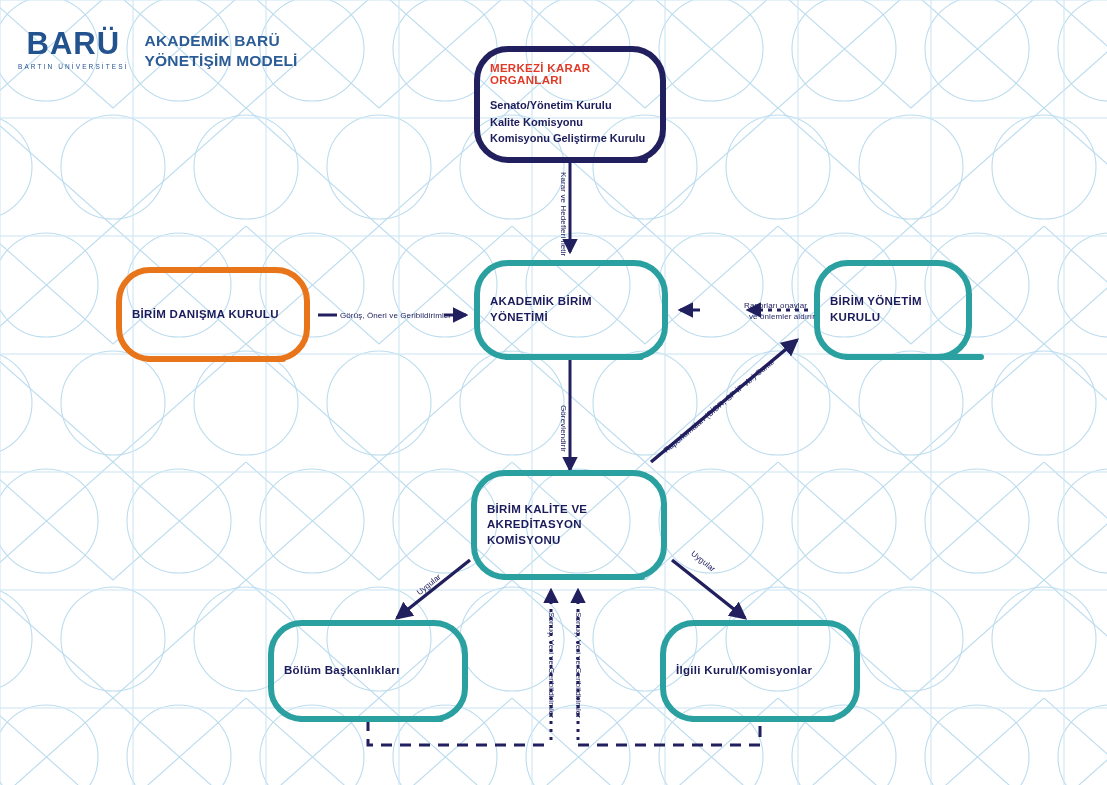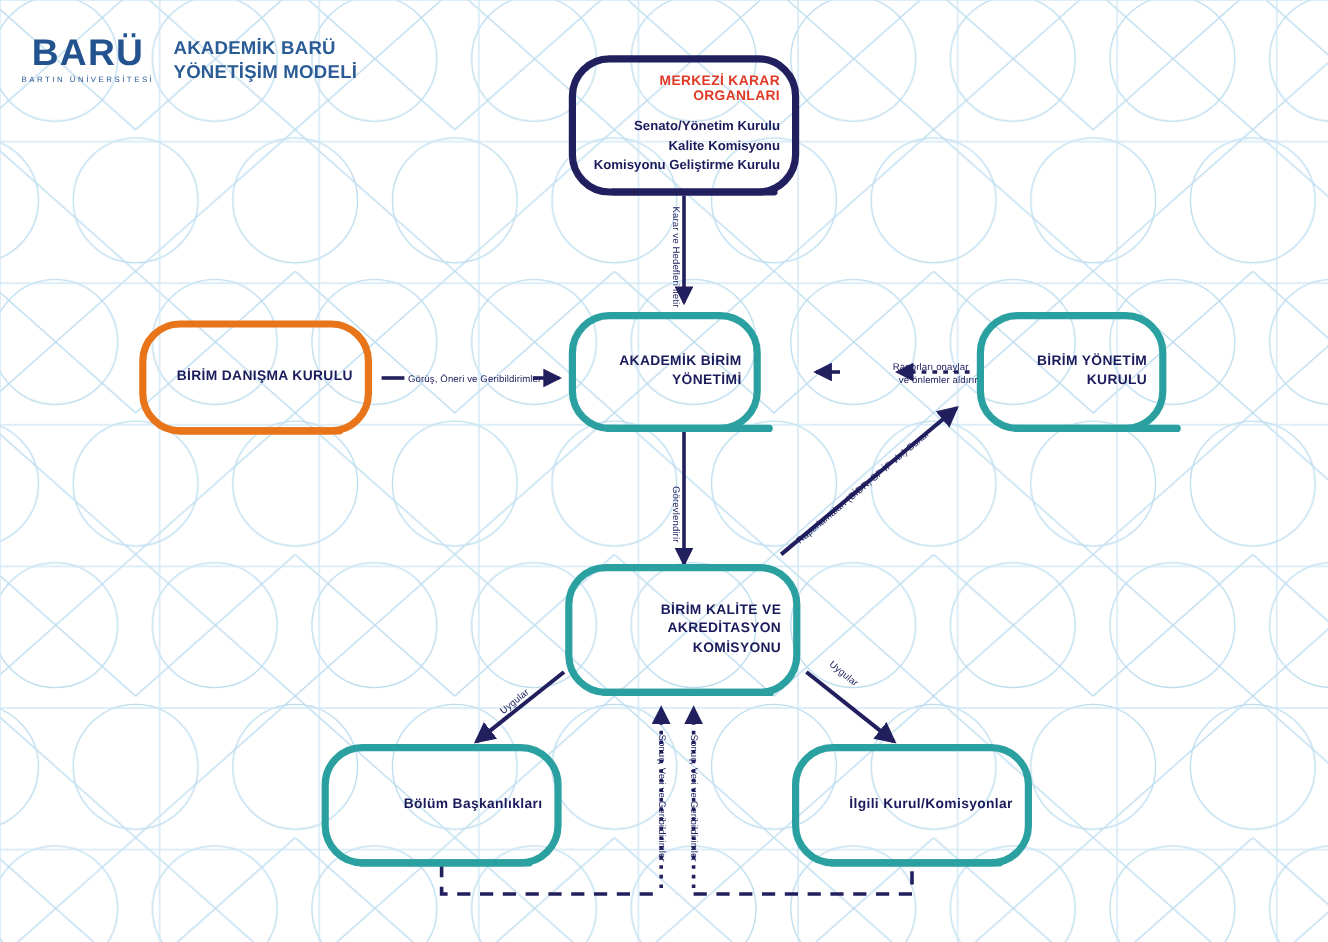--- a/index.html
+++ b/index.html
@@ -70,21 +70,21 @@
     padding-top: 3px;
   }
 
   
   .node {
     position: absolute;
     box-sizing: border-box;
     display: flex;
     align-items: center;
     justify-content: center;
-    text-align: right;
+    text-align: left;
     border-radius: 34px;
     background: transparent;
   }
   .node .node-inner {
     width: 100%;
     padding: 0 10px;
   }
   .node-label {
     color: #1b1b5c;
     font-weight: bold;
@@ -234,21 +234,21 @@
     <span class="tail" style="left:28px; width:140px; background:#221f5e;"></span>
   </div>
 
   <div class="node orange" style="left:116px; top:267px; width:194px; height:95px;">
     <div class="node-inner">
       <div class="node-label">BİRİM DANIŞMA KURULU</div>
     </div>
     <span class="tail" style="left:24px; width:140px; background:#e8751a;"></span>
   </div>
 
-  <div class="node teal" style="left:474px; top:260px; width:160px; height:100px;">
+  <div class="node teal" style="left:474px; top:260px; width:194px; height:100px;">
     <div class="node-inner">
       <div class="node-label">AKADEMİK BİRİM YÖNETİMİ</div>
     </div>
     <span class="tail" style="left:24px; width:140px; background:#2ba0a0;"></span>
   </div>
 
   <div class="node teal" style="left:814px; top:260px; width:158px; height:100px;">
     <div class="node-inner">
       <div class="node-label">BİRİM YÖNETİM KURULU</div>
     </div>

